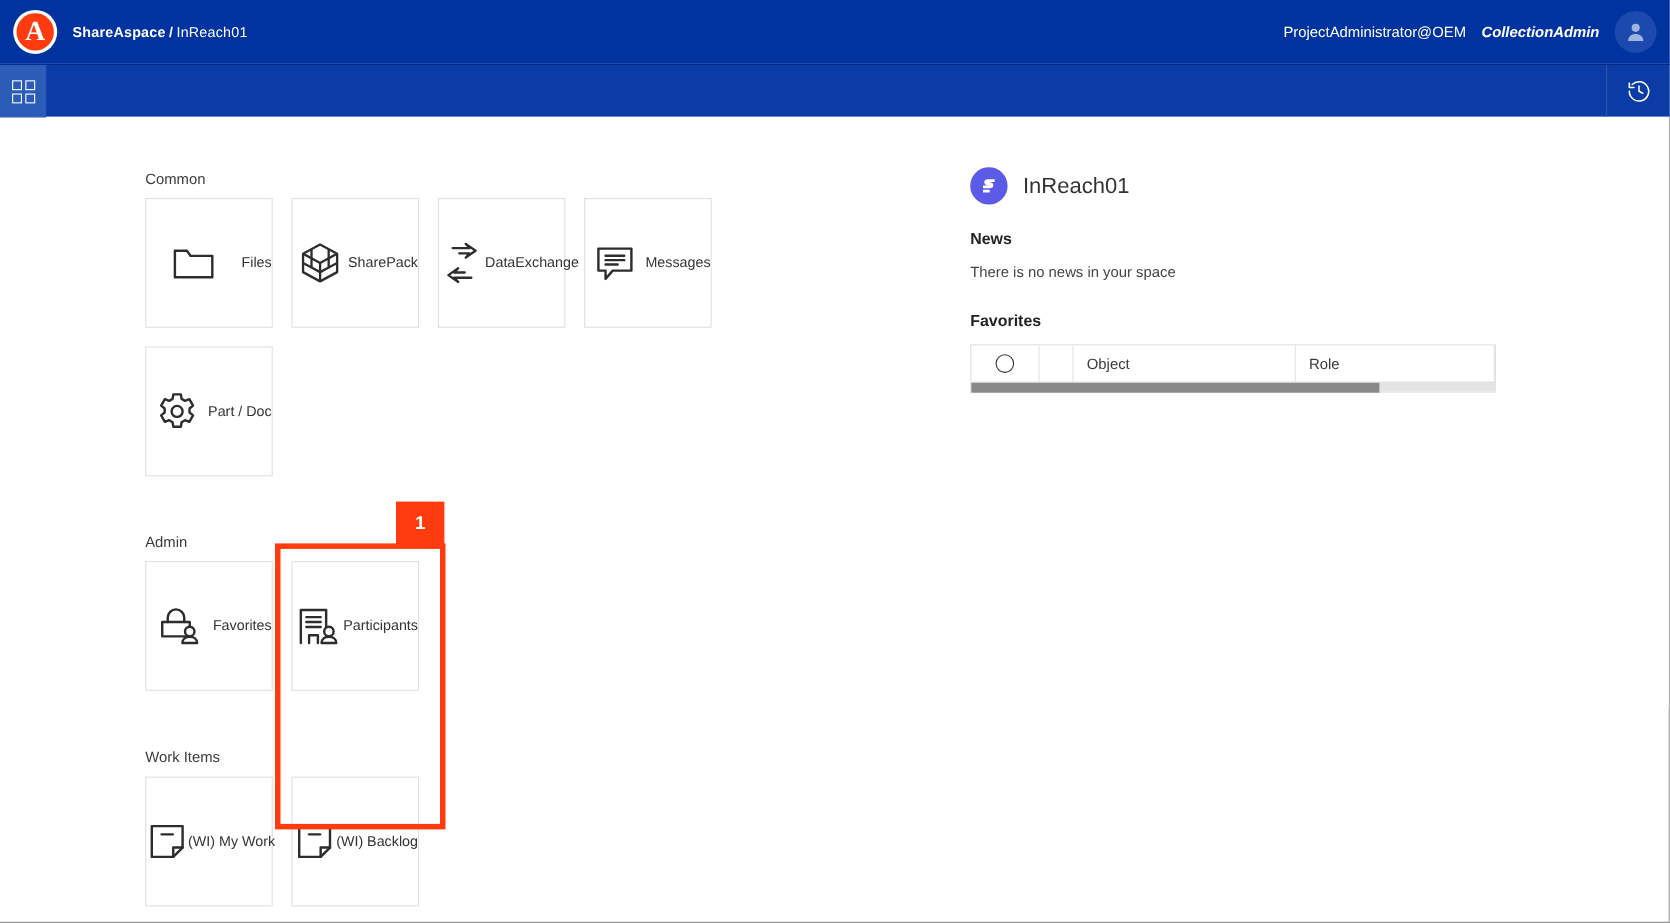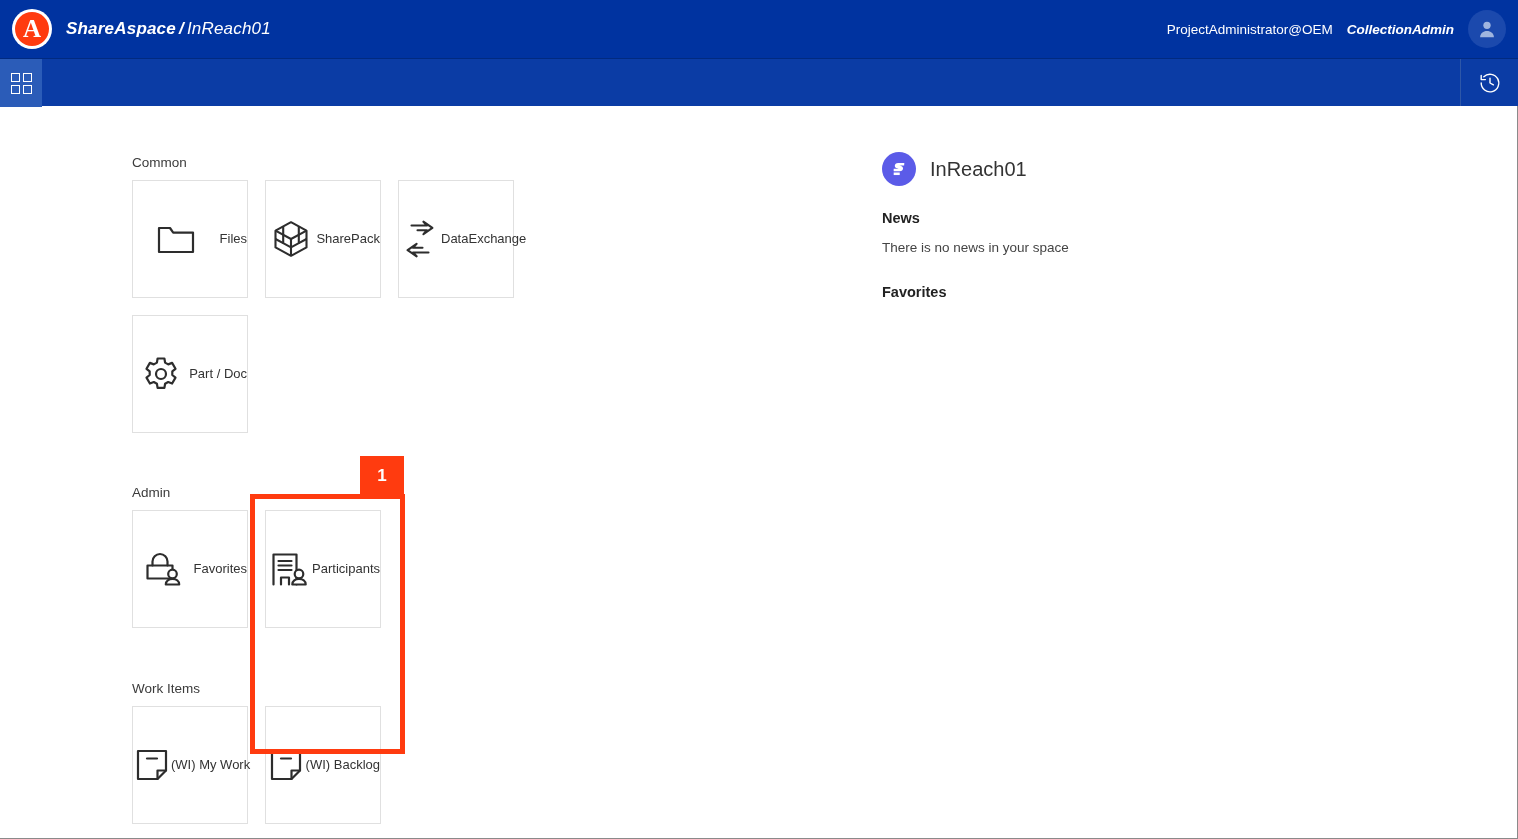--- a/index.html
+++ b/index.html
@@ -44,24 +44,23 @@
     color: #ffffff;
     font-size: 25px; font-weight: bold;
     line-height: 1;
     font-family: "Liberation Serif", serif;
     letter-spacing: 0;
     margin-top: -1px;
   }
   .brand-text {
     margin-left: 14px;
     color: #ffffff;
-    font-size: 17px;
+    font-size: 13px;
     letter-spacing: .2px;
     white-space: nowrap;
-    font-style: italic;
   }
   .brand-text .b { font-weight: bold; }
   .brand-text .sep { font-weight: bold; margin: 0 3px; }
   .brand-text .sp { font-weight: normal; }
 
   .topbar-right {
     margin-left: auto;
     display: flex; align-items: center;
     padding-right: 12px;
   }
@@ -297,20 +296,29 @@
           <div class="tile">
             <div class="tile-icon">
               <svg width="42" height="38" viewBox="0 0 42 38" fill="none" stroke="#2d2d2d" stroke-width="2.1" stroke-linejoin="round" stroke-linecap="round">
                 <path d="M12.5 5.5h15.5l-3.6-3.8 9 6.2-9 6.2 3.6-3.8H18.5"></path>
                 <path d="M29.5 32.5H14l3.6 3.8-9-6.2 9-6.2L14 27.7h9.5"></path>
               </svg>
             </div>
             <div class="tile-label">DataExchange</div>
           </div>
 
+          <div class="tile">
+            <div class="tile-icon">
+              <svg width="38" height="36" viewBox="0 0 38 36" fill="none" stroke="#2d2d2d" stroke-width="2.2" stroke-linejoin="round" stroke-linecap="round">
+                <path d="M4 5h30v20H17l-6.5 7.5V25H4z"></path>
+                <path d="M10.5 11.5h17M10.5 15.5h17M10.5 19.5h11"></path>
+              </svg>
+            </div>
+            <div class="tile-label">Messages</div>
+          </div>
 
         </div>
 
         <div class="tile-row" style="margin-top:17px;">
 
 
           <div class="tile">
             <div class="tile-icon">
               <svg width="38" height="38" viewBox="0 0 38 38" fill="none" stroke="#2d2d2d" stroke-width="2.2" stroke-linejoin="round">
                 <path d="M15.6 3.5h6.8l.7 4.1 3.1 1.8 3.9-1.5 3.4 5.9-3.2 2.6v3.6l3.2 2.6-3.4 5.9-3.9-1.5-3.1 1.8-.7 4.1h-6.8l-.7-4.1-3.1-1.8-3.9 1.5-3.4-5.9 3.2-2.6v-3.6l-3.2-2.6 3.4-5.9 3.9 1.5 3.1-1.8z"></path>
@@ -400,17 +408,30 @@
           </svg>
         </div>
         <div class="space-name">InReach01</div>
       </div>
 
       <div class="sec-title" style="margin-top:24px;">News</div>
       <div class="sec-text">There is no news in your space</div>
 
       <div class="sec-title">Favorites</div>
 
+      <div class="fav-table">
+        <div class="fav-head">
+          <div class="fav-cell c0">
+            <span class="radio-circle"></span>
+          </div>
+          <div class="fav-cell c1"></div>
+          <div class="fav-cell c2">Object</div>
+          <div class="fav-cell c3">Role</div>
+        </div>
+        <div class="fav-scroll">
+          <div class="fav-thumb"></div>
+        </div>
+      </div>
 
     </div>
 
   </div>
 </div>
 
 </body></html>

